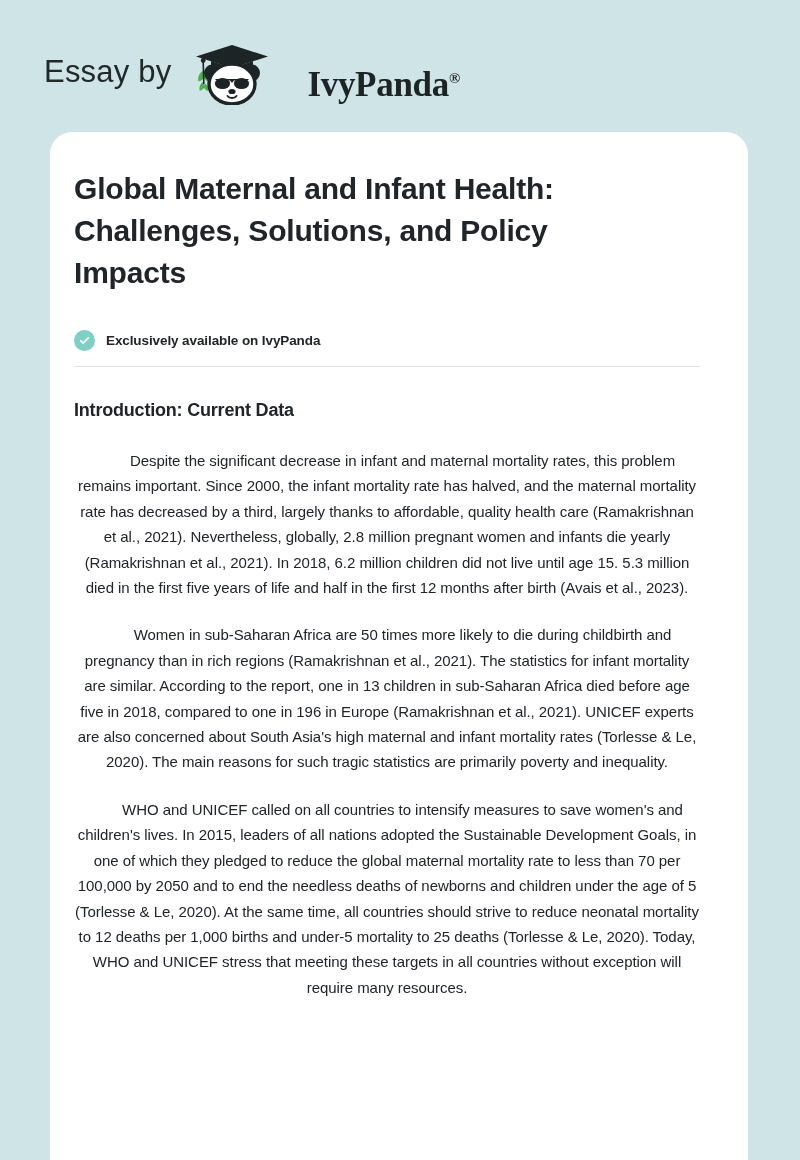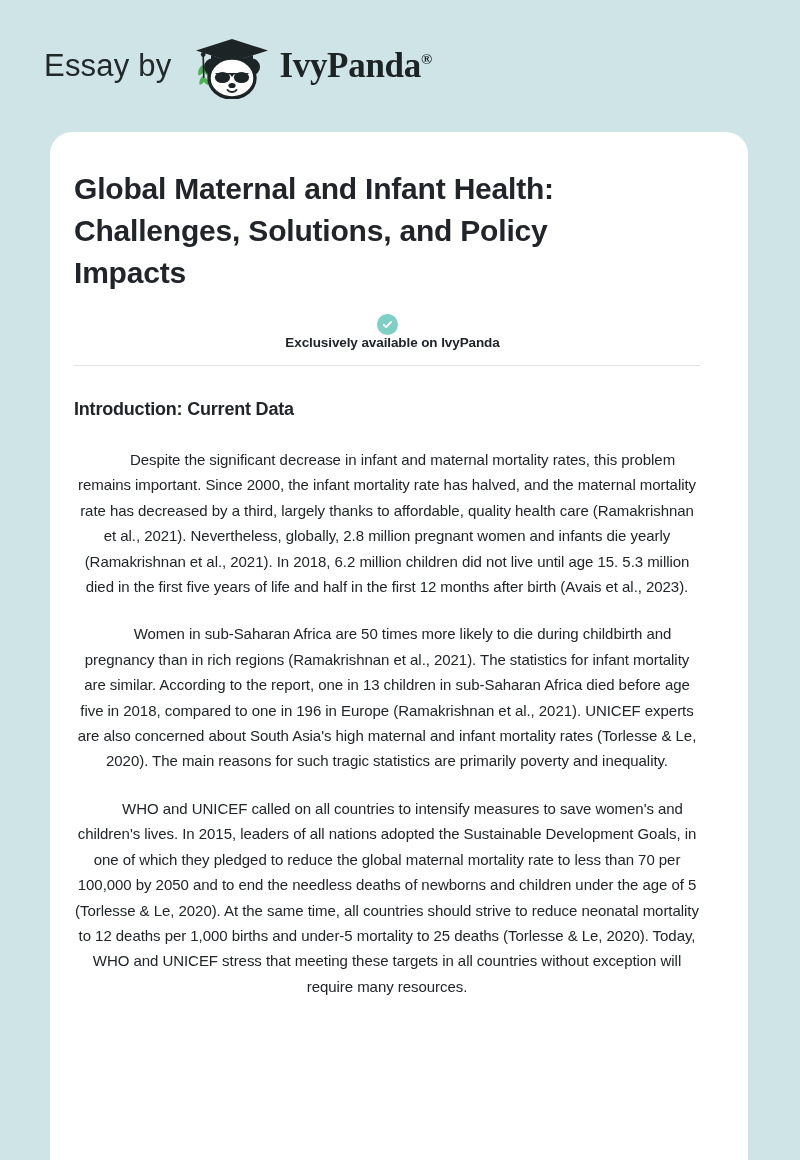--- a/index.html
+++ b/index.html
@@ -18,39 +18,40 @@
     position: relative;
     width: 800px;
     height: 1160px;
     box-sizing: border-box;
   }
 
   
   .brand-header {
     position: absolute;
     left: 0;
-    top: 0;
+    top: 6px;
     width: 676px;
     height: 132px;
     display: flex;
     align-items: center;
     padding-left: 44px;
     box-sizing: border-box;
   }
   .brand-essay-by {
     font-size: 31px;
     color: #22292b;
     letter-spacing: 0.2px;
     font-weight: 400;
     white-space: nowrap;
   }
   .brand-logo-wrap {
     display: flex;
-    align-items: center;
+    align-items: flex-end;
     margin-left: 18px;
+    gap: 28px;
   }
   .panda-mark {
     width: 86px;
     height: 66px;
     display: block;
   }
   .brand-wordmark {
     font-family: "Liberation Serif", serif;
     font-weight: bold;
     font-size: 35px;
@@ -90,22 +91,21 @@
     line-height: 42px;
     font-weight: bold;
     color: #212529;
     letter-spacing: -0.2px;
     max-width: 560px;
   }
 
   .exclusive-row {
     display: flex;
     align-items: center;
-    margin-top: 20px;
-    flex-direction: column;
+    margin-top: 36px;
   }
   .check-badge {
     width: 21px;
     height: 21px;
     border-radius: 50%;
     background: #7ecfc4;
     display: inline-flex;
     align-items: center;
     justify-content: center;
     flex: 0 0 auto;

